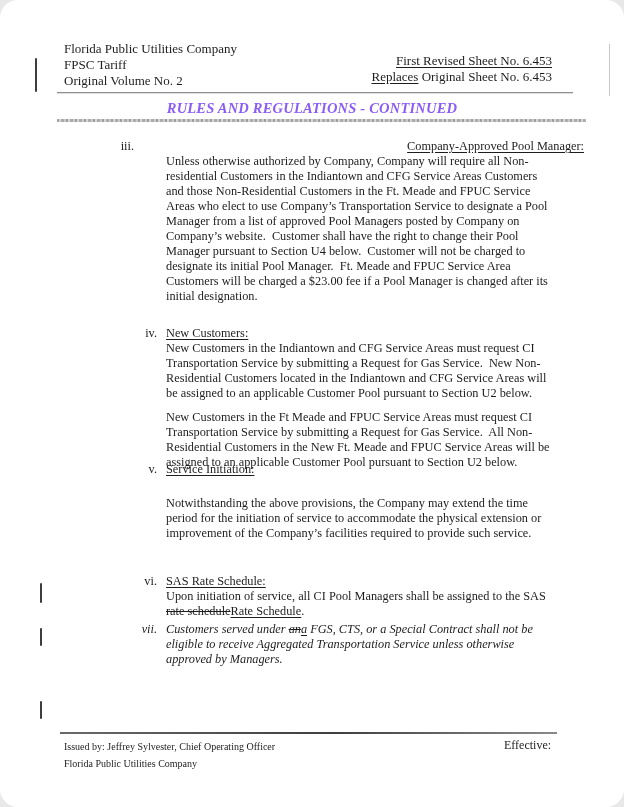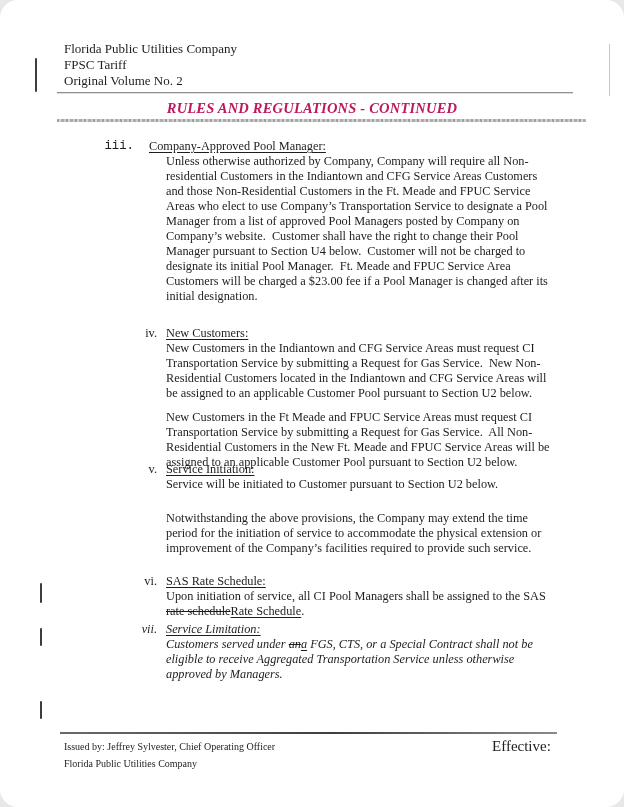--- a/index.html
+++ b/index.html
@@ -14,65 +14,69 @@
     border-radius:18px;
   }
   
   .hdr-left{position:absolute;left:64px;top:41px;font-size:13px;line-height:16px;}
   .hdr-right{position:absolute;right:72px;top:53px;font-size:13px;line-height:16px;text-align:right;}
   .u{text-decoration:underline;text-underline-offset:2px;text-decoration-thickness:1px;}
   .rule-top{position:absolute;left:57px;top:92px;width:516px;height:1px;background:#8f8f8f;box-shadow:0 1px 0 rgba(160,160,160,.35);}
   .title{
     position:absolute;left:0;top:100px;width:624px;
     text-align:center;font-size:14.5px;font-weight:bold;font-style:italic;
-    letter-spacing:.2px;color:#be185d;
+    letter-spacing:.2px;color:#8b5cf6;
   }
   .squiggle{
     position:absolute;left:57px;top:119px;width:529px;height:3px;
     background:repeating-linear-gradient(92deg,#8c8c8c 0 2px,#cfcfcf 2px 4px,#9d9d9d 4px 7px,#c2c2c2 7px 9px);
     border-radius:1px;opacity:.85;
   }
   
   .sec{
     position:absolute;left:0;width:624px;box-sizing:border-box;
     padding-left:166px;padding-right:40px;
     font-size:12.3px;line-height:15px;
   }
   .num{position:absolute;left:0;top:0;width:157px;text-align:right;}
-  .sec-iii .num{width:134px;font-family:Liberation Mono, monospace;}
-  .sec-iii .heading{margin-left:-17px;}
+  .sec-iii .num{width:134px;}
+  .sec-iii .heading{margin-left:-17px;text-align:right;}
   .heading{text-decoration:underline;text-underline-offset:2px;white-space:pre;}
   .para{white-space:pre;}
   .gap1{margin-top:9px;}
   .gap2{margin-top:19px;}
   .strike{text-decoration:line-through;text-decoration-thickness:1px;}
   .ins{text-decoration:underline;text-underline-offset:2px;}
   
   .rev-bar{position:absolute;width:2px;background:#3d3d3d;border-radius:1px;}
   .artifact{position:absolute;width:1px;background:#c6c6c6;}
   
   .rule-bottom{position:absolute;left:60px;top:732px;width:497px;height:2px;background:linear-gradient(90deg,#6a6a6a,#3f3f3f 55%,#8a8a8a);}
   .footer-left{position:absolute;left:64px;top:738px;font-size:10px;line-height:17px;}
-  .footer-right{position:absolute;left:492px;top:738px;font-size:15px;}
+  .footer-right{position:absolute;left:504px;top:738px;font-size:12px;}
 </style>
 </head>
 <body>
 
 <div class="page">
 
   <div class="rev-bar" style="left:35px;top:58px;height:34px;"></div>
   <div class="rev-bar" style="left:40px;top:583px;height:20px;"></div>
   <div class="rev-bar" style="left:40px;top:628px;height:18px;"></div>
   <div class="rev-bar" style="left:40px;top:701px;height:18px;"></div>
   <div class="artifact" style="left:609px;top:44px;height:52px;"></div>
 
   <div class="hdr-left">
     <div>Florida Public Utilities Company</div>
     <div>FPSC Tariff</div>
     <div>Original Volume No. 2</div>
+  </div>
+  <div class="hdr-right">
+    <div class="u">First Revised Sheet No. 6.453</div>
+    <div><span class="u">Replaces</span><span> Original Sheet No. 6.453</span></div>
   </div>
   <div class="rule-top"></div>
   <div class="title">RULES AND REGULATIONS - CONTINUED</div>
   <div class="squiggle"></div>
 
   <div class="sec sec-iii" style="top:139px;">
     <div class="num">iii.</div>
     <div class="heading">Company-Approved Pool Manager:</div>
     <div class="para">Unless otherwise authorized by Company, Company will require all Non-
 residential Customers in the Indiantown and CFG Service Areas Customers
@@ -95,35 +99,33 @@
 be assigned to an applicable Customer Pool pursuant to Section U2 below.</div>
     <div class="para gap1">New Customers in the Ft Meade and FPUC Service Areas must request CI
 Transportation Service by submitting a Request for Gas Service.  All Non-
 Residential Customers in the New Ft. Meade and FPUC Service Areas will be
 assigned to an applicable Customer Pool pursuant to Section U2 below.</div>
   </div>
 
   <div class="sec" style="top:462px;">
     <div class="num">v.</div>
     <div class="heading">Service Initiation:</div>
-    <div class="para">Service will be initiated to Customer pursuant to Section U2 below.</div>
     <div class="para gap2">Notwithstanding the above provisions, the Company may extend the time
 period for the initiation of service to accommodate the physical extension or
 improvement of the Company’s facilities required to provide such service.</div>
   </div>
 
   <div class="sec" style="top:574px;">
     <div class="num">vi.</div>
     <div class="heading">SAS Rate Schedule:</div>
     <div class="para"><span>Upon initiation of service, all CI Pool Managers shall be assigned to the SAS</span><br><span class="strike">rate schedule</span><span class="ins">Rate Schedule</span><span>.</span></div>
   </div>
 
   <div class="sec" style="top:622px;font-style:italic;">
     <div class="num">vii.</div>
-    <div class="heading">Service Limitation:</div>
     <div class="para"><span>Customers served under </span><span class="strike">an</span><span class="ins">a</span><span> FGS, CTS, or a Special Contract shall not be
 eligible to receive Aggregated Transportation Service unless otherwise
 approved by Managers.</span></div>
   </div>
 
   <div class="rule-bottom"></div>
   <div class="footer-left">
     <div>Issued by:  Jeffrey Sylvester, Chief Operating Officer</div>
     <div>Florida Public Utilities Company</div>
   </div>

